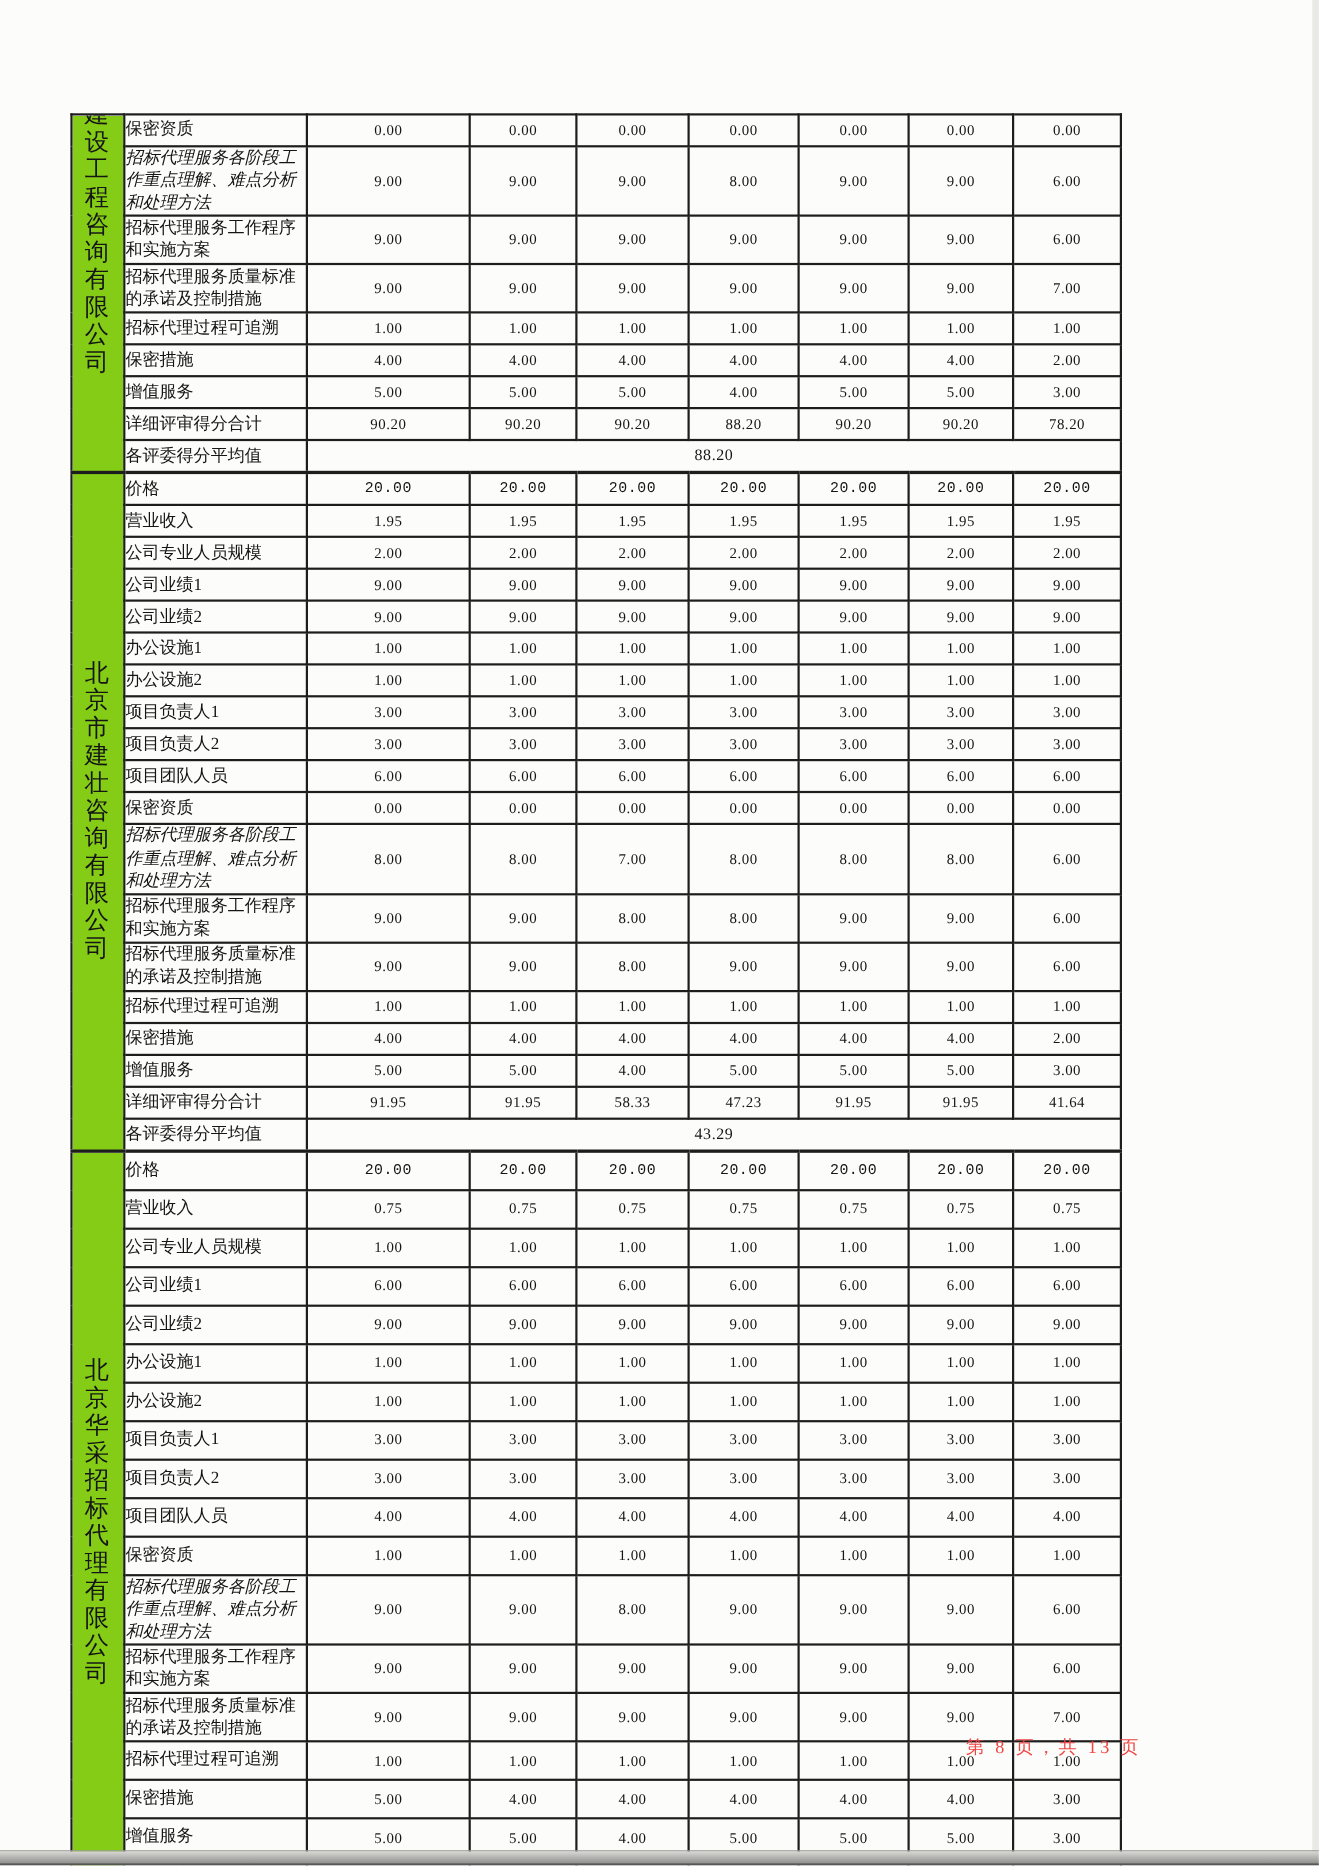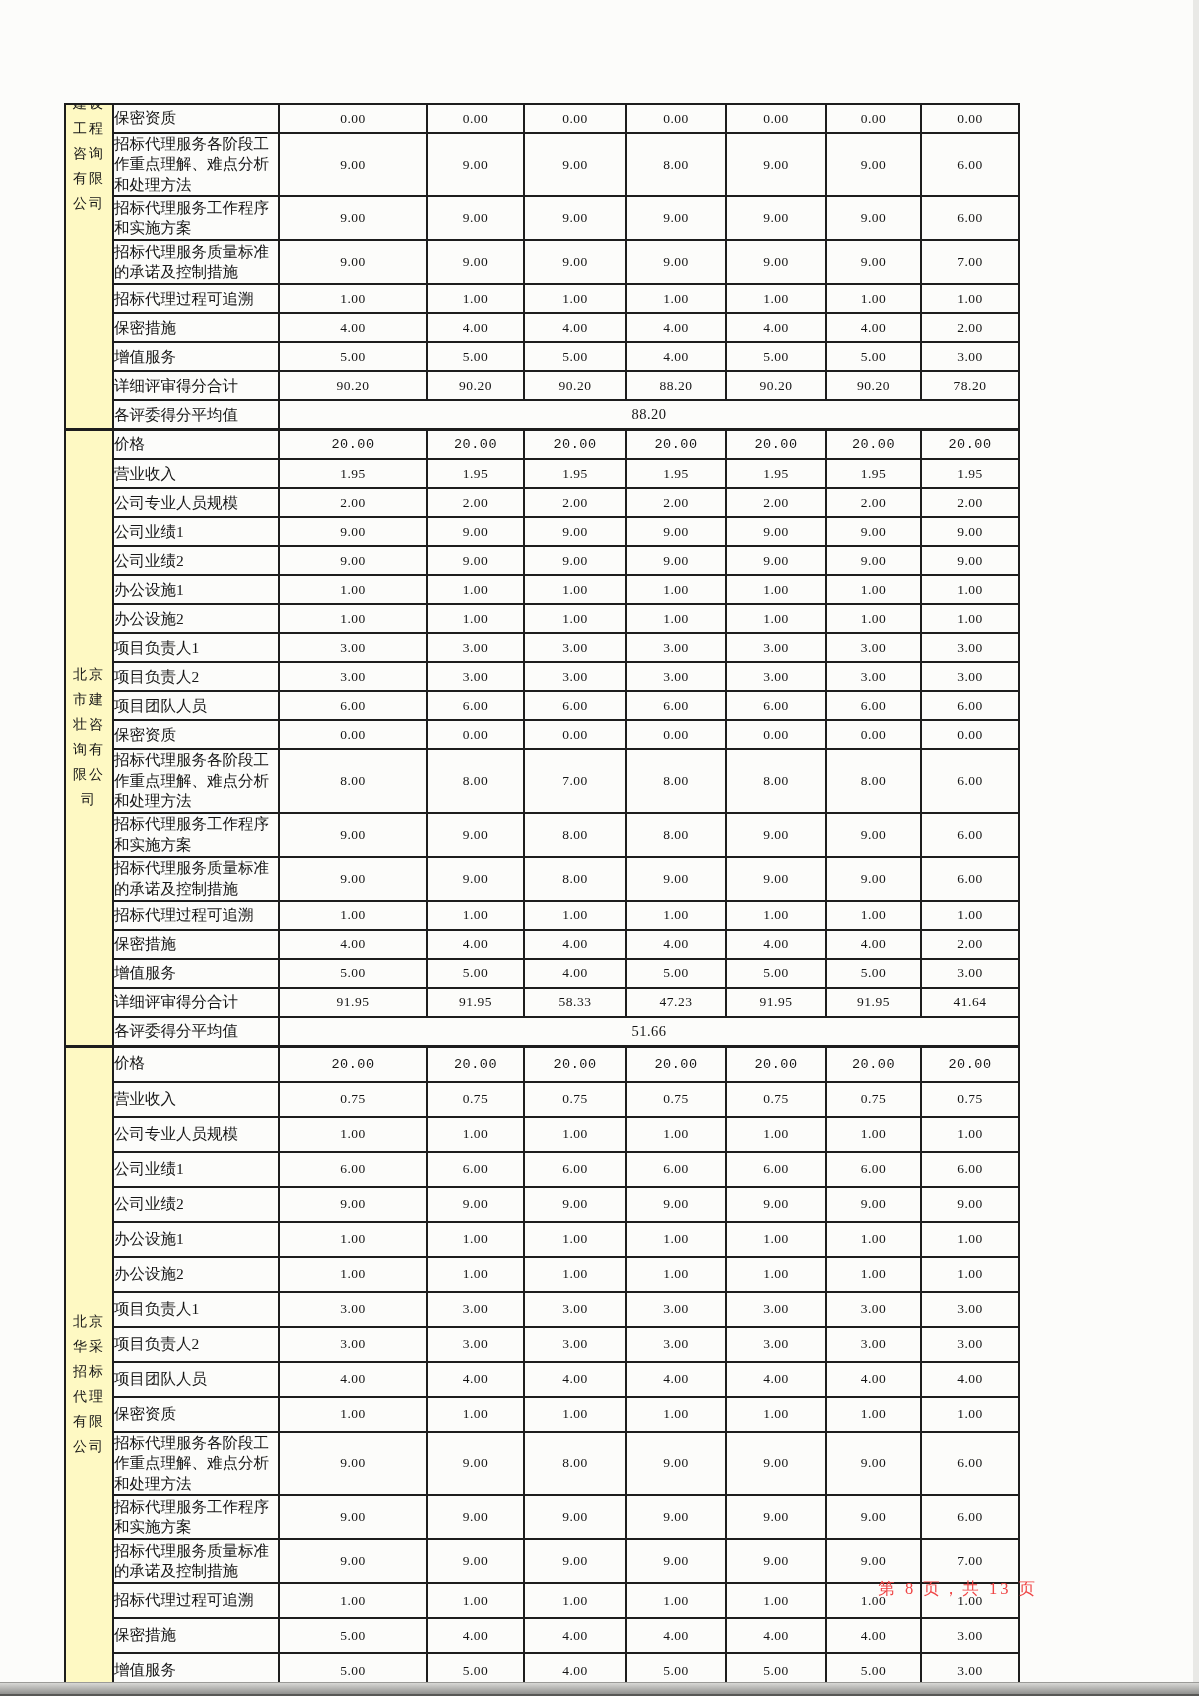--- a/index.html
+++ b/index.html
@@ -24,40 +24,40 @@
     position:absolute;left:64px;top:103px;
     border-collapse:collapse;table-layout:fixed;
   }
   table.score td{
     border:2px solid #1d1d1d;
     padding:0;
     overflow:hidden;
   }
   .company-cell{
     text-align:center;vertical-align:middle;
-    font-size:14px;line-height:25px;letter-spacing:2px;
-    background:#fef9c3;
+    font-size:22px;line-height:25px;letter-spacing:2px;
+    background:#84cc16;
   }
   .company-cell.clipped{vertical-align:top;}
   .company-cell.clipped .vname{margin-top:-14px;}
   .crit{
     font-size:15.5px;line-height:1.32;
     text-align:left;vertical-align:middle;
     padding:2px 3px 2px 5px;
     margin-left:33px;
   }
   .val{
     font-size:13.5px;text-align:center;vertical-align:middle;
     letter-spacing:.5px;
   }
   .val.merged{font-size:14.5px;}
   
   tr .h1{height:27px;}
   tr .h2{height:42px;font-family:Liberation Serif, serif;}
-  tr .h3{height:60px;}
+  tr .h3{height:60px;font-style:italic;}
   tr.b2 .h1{height:33px;}   
   tr.block-start td{border-top-width:3px;font-family:Liberation Mono, monospace;}
   .page-footer{
     position:absolute;left:64px;top:1578px;width:974px;
     text-align:right;font-size:16.5px;letter-spacing:3px;
     color:#ef4444;
   }
 </style>
 </head>
 <body>
@@ -355,21 +355,21 @@
           <td class="val">91.95</td>
           <td class="val">91.95</td>
           <td class="val">58.33</td>
           <td class="val">47.23</td>
           <td class="val">91.95</td>
           <td class="val">91.95</td>
           <td class="val">41.64</td>
         </tr>
         <tr class="b1">
           <td class="crit h1">各评委得分平均值</td>
-          <td colspan="7" class="val merged">51.66</td>
+          <td colspan="7" class="val merged">43.29</td>
         </tr>
         <tr class="b2 block-start">
           <td rowspan="18" class="company-cell">
             <div class="vname">
               <div>北京</div>
               <div>华采</div>
               <div>招标</div>
               <div>代理</div>
               <div>有限</div>
               <div>公司</div>

